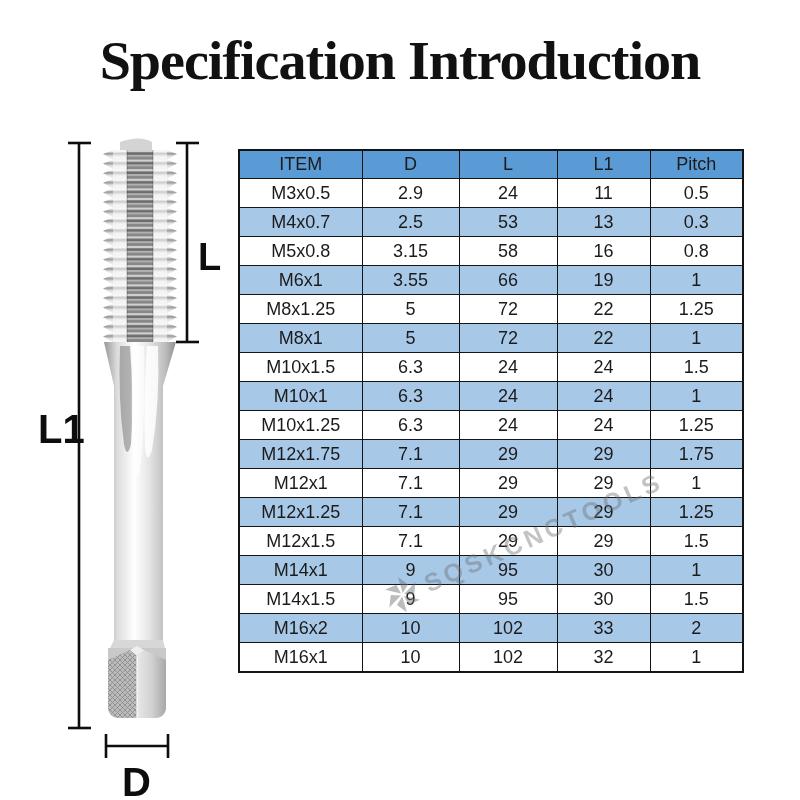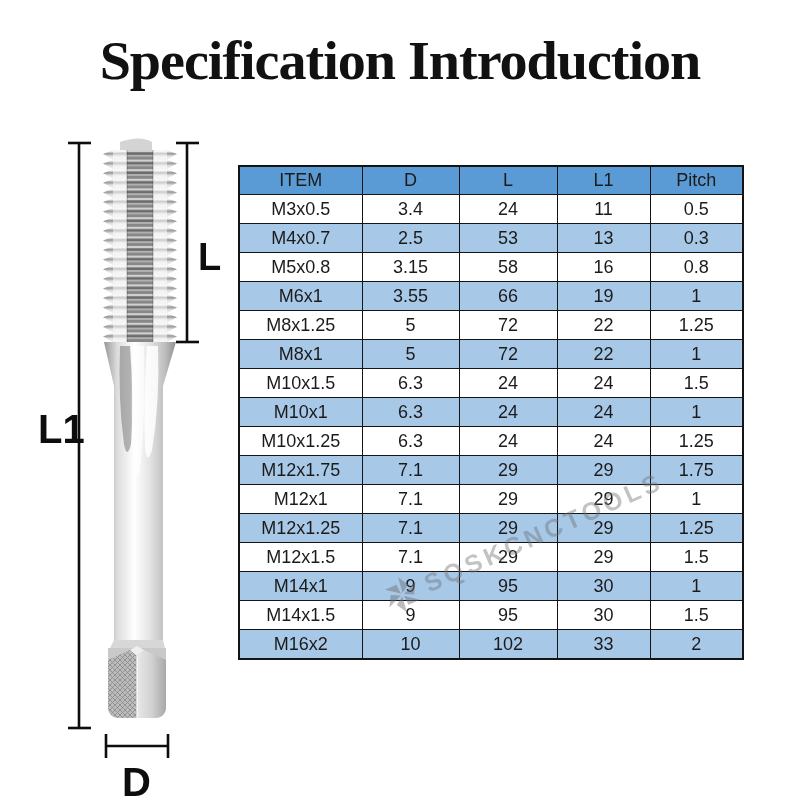--- a/index.html
+++ b/index.html
@@ -10,21 +10,21 @@
   #title{position:absolute;left:0;top:30px;width:800px;text-align:center;
          font-family:"Liberation Serif",serif;font-weight:700;font-size:54px;
          color:#111;letter-spacing:-1px;transform:scaleX(1.04);}
 
   
   #tap-svg{position:absolute;left:0;top:0;width:800px;height:800px;}
 
   
   #table-wrap{position:absolute;left:238px;top:149px;}
   table.spec{border-collapse:collapse;table-layout:fixed;background:#fff;
-             border:2px solid #141414;margin-top:16px;}
+             border:2px solid #141414;}
   table.spec th,table.spec td{border:1px solid #141414;text-align:center;
              vertical-align:middle;padding:0;font-size:18px;color:#1b1b1b;
              height:28px;line-height:28px;overflow:hidden;white-space:nowrap;}
   table.spec th{background:#5b9bd5;font-weight:400;font-size:18px;height:27px;line-height:27px;}
   table.spec tbody tr:nth-child(even) td{background:#a8c8e8;}
   table.spec tbody tr:nth-child(odd)  td{background:#ffffff;}
 
   
   #watermark{position:absolute;left:386px;top:584px;display:flex;align-items:center;gap:7px;
              transform:rotate(-24deg);transform-origin:left center;pointer-events:none;
@@ -130,21 +130,21 @@
             <th>ITEM</th>
             <th>D</th>
             <th>L</th>
             <th>L1</th>
             <th>Pitch</th>
           </tr>
       </thead>
       <tbody id="body-rows">
           <tr>
             <td>M3x0.5</td>
-            <td>3.4</td>
+            <td>2.9</td>
             <td>24</td>
             <td>11</td>
             <td>0.5</td>
           </tr>
           <tr>
             <td>M4x0.7</td>
             <td>2.5</td>
             <td>53</td>
             <td>13</td>
             <td>0.3</td>
@@ -239,20 +239,27 @@
             <td>95</td>
             <td>30</td>
             <td>1.5</td>
           </tr>
           <tr>
             <td>M16x2</td>
             <td>10</td>
             <td>102</td>
             <td>33</td>
             <td>2</td>
+          </tr>
+          <tr>
+            <td>M16x1</td>
+            <td>10</td>
+            <td>102</td>
+            <td>32</td>
+            <td>1</td>
           </tr>
         </tbody>
     </table>
   </div>
 
   <div id="watermark">
     <svg width="36" height="36" viewBox="-20 -20 40 40">
       <g fill="rgba(112,112,112,0.55)">
         <path d="M2 0 L19 -7 L12 5 Z" transform="rotate(0)"></path>
         <path d="M2 0 L19 -7 L12 5 Z" transform="rotate(60)"></path>

